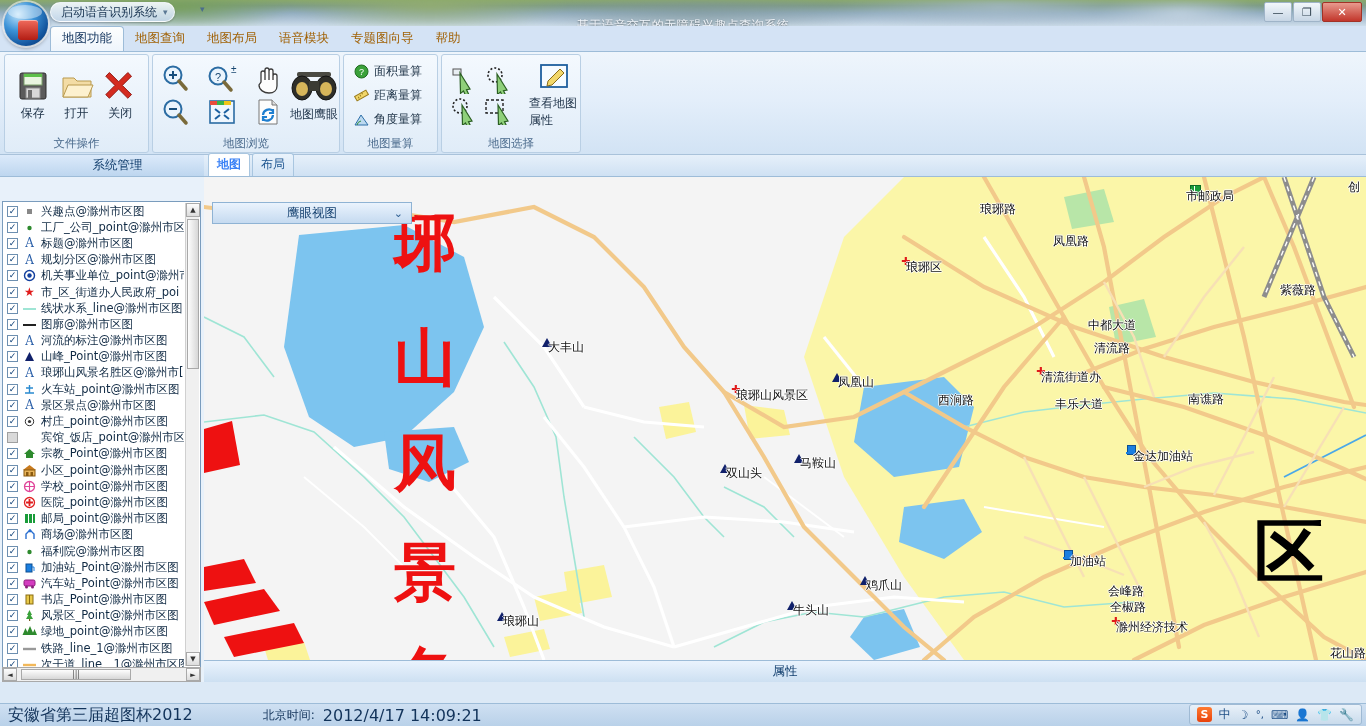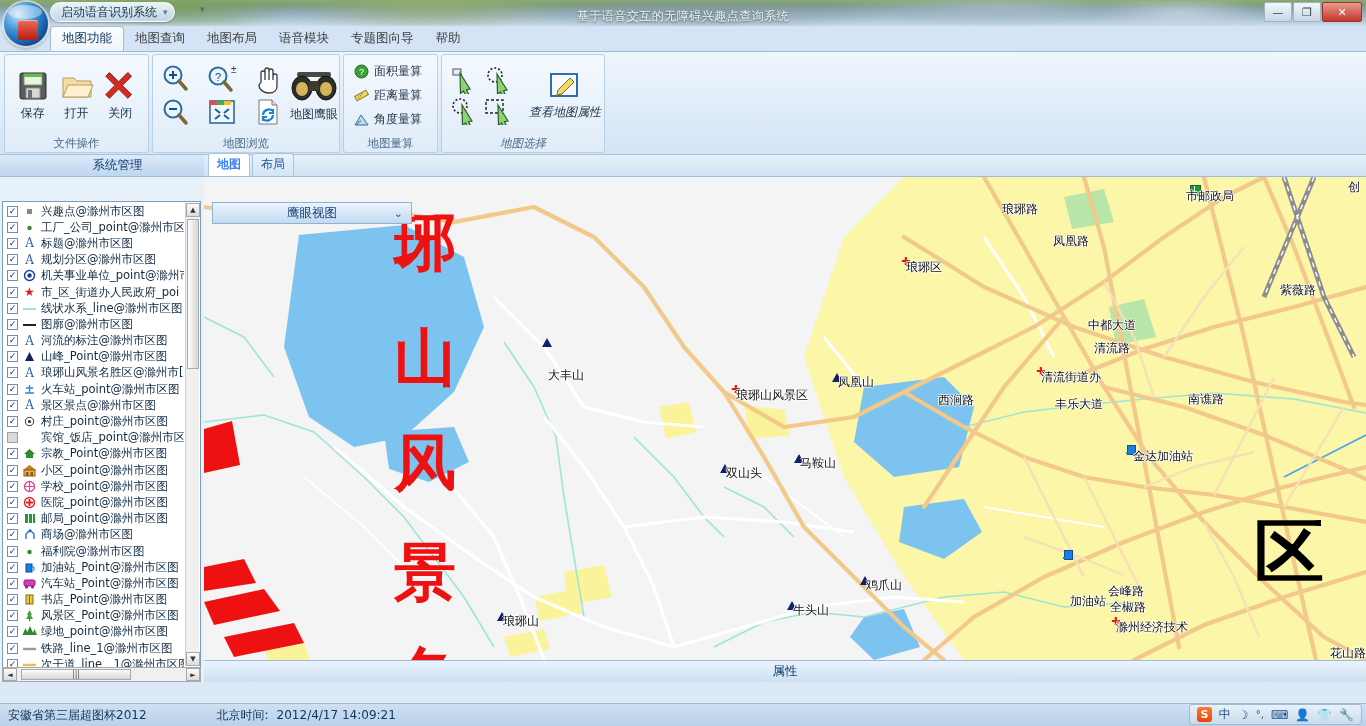--- a/index.html
+++ b/index.html
@@ -12,21 +12,21 @@
     background:linear-gradient(180deg,#8aa96b 0%,#7e9d86 22%,#93aec0 50%,#b3c7d9 78%,#cdddea 100%);
     overflow:hidden;}
   .tb-blur{position:absolute;inset:0;
     background:
       radial-gradient(ellipse 160px 40px at 180px 6px, rgba(120,160,90,.95), transparent 70%),
       radial-gradient(ellipse 200px 44px at 430px 4px, rgba(150,175,110,.85), transparent 70%),
       radial-gradient(ellipse 260px 48px at 700px 10px, rgba(128,150,150,.6), transparent 70%),
       radial-gradient(ellipse 240px 40px at 1000px 6px, rgba(170,190,205,.75), transparent 70%),
       radial-gradient(ellipse 120px 30px at 1180px 14px, rgba(200,215,228,.8), transparent 70%);
     filter:blur(3px);}
-  .win-title{position:absolute;left:0;top:8px;width:1366px;text-align:center;
+  .win-title{position:absolute;left:0;top:17px;width:1366px;text-align:center;
     font-size:12px;color:#f2f6fb;text-shadow:0 1px 2px rgba(0,0,0,.55);letter-spacing:.5px;}
   .wctrl{position:absolute;top:2px;right:4px;height:20px;display:flex;gap:1px;}
   .wbtn{width:28px;height:20px;border:1px solid #9fb4c8;border-radius:2px;
     background:linear-gradient(180deg,#f3f7fb,#c7d6e5);display:flex;align-items:center;justify-content:center;
     font-size:11px;color:#30414f;}
   .wbtn.close{width:40px;background:linear-gradient(180deg,#e89a8e,#c2362b);
     border-color:#a23226;color:#fff;font-weight:bold;}
 
   
   .orb{position:absolute;left:4px;top:2px;width:44px;height:44px;border-radius:50%;
@@ -40,21 +40,21 @@
     display:flex;align-items:center;gap:6px;border-radius:11px;
     background:linear-gradient(180deg,rgba(245,250,254,.92),rgba(196,215,233,.92));
     border:1px solid rgba(255,255,255,.7);box-shadow:0 1px 2px rgba(0,0,0,.25);z-index:7;}
   .qat-label{font-size:12px;color:#15314f;}
   .qat-caret,.qat-caret2{font-size:8px;color:#4a6customized;}
   .qat-caret{color:#5a7894;font-size:9px;}
   .qat-caret2{position:absolute;left:200px;top:4px;font-size:9px;color:#4a6d8c;z-index:7;}
 
   
   .ribbon-tabs{position:absolute;left:50px;top:29px;height:22px;display:flex;align-items:flex-end;z-index:5;}
-  .rtab{font-size:12.5px;color:#404040;padding:3px 11px 4px;border-radius:4px 4px 0 0;}
+  .rtab{font-size:12.5px;color:#a16207;padding:3px 11px 4px;border-radius:4px 4px 0 0;}
   .rtab.active{background:linear-gradient(180deg,#fdfefe,#eef5fc);
     border:1px solid #9dbcd8;border-bottom:none;color:#10325c;font-weight:normal;}
   .ribbon{position:absolute;left:0;top:51px;width:1366px;height:104px;
     background:linear-gradient(180deg,#eef5fc 0%,#e3eefa 48%,#d2e3f4 100%);
     border-top:1px solid #9dbcd8;border-bottom:1px solid #a9c2da;}
   .grp{position:absolute;top:2px;height:99px;
     background:linear-gradient(180deg,#f4f9fe,#e0ecf8);
     border:1px solid #b9cfe4;border-radius:3px;}
   .grp-title{position:absolute;bottom:1px;left:0;right:0;text-align:center;font-size:11.5px;color:#4a6a8c;}
   .grp-body{position:absolute;left:0;right:0;top:2px;bottom:19px;display:flex;align-items:center;}
@@ -126,21 +126,21 @@
   .post{position:absolute;width:11px;height:11px;
     background:repeating-linear-gradient(90deg,#1a9c3a 0 3px,#fff 3px 4px,#1a9c3a 4px 7px);
     border:1px solid #0d6b25;}
   .bigK{position:absolute;font-size:70px;color:#000;font-weight:bold;line-height:1;
     font-family:"DejaVu Serif","Liberation Serif",serif;}
 
   
   .status{position:absolute;left:0;top:703px;width:1366px;height:23px;
     background:linear-gradient(180deg,#cfe0f2,#b9d1e9);border-top:1px solid #9dbcd8;
     display:flex;align-items:center;}
-  .status .s1{font-size:12px;color:#12335a;margin-left:8px;}
+  .status .s1{font-size:16px;color:#12335a;margin-left:8px;}
   .status .s2{font-size:12px;color:#12335a;margin-left:70px;}
   .tray{position:absolute;right:4px;top:704px;height:21px;display:flex;align-items:center;gap:7px;
     padding:0 7px;background:linear-gradient(180deg,#e9f1f9,#c9dbec);border:1px solid #9fbad4;border-radius:3px;}
   .tray .ti{font-size:12px;color:#1b4c84;display:flex;align-items:center;}
   .sogou{width:15px;height:15px;border-radius:3px;background:linear-gradient(180deg,#ff7a2f,#e8420c);
     color:#fff;font-size:11px;font-weight:bold;display:flex;align-items:center;justify-content:center;}
   .bottom-strip{position:absolute;left:0;top:682px;width:1366px;height:21px;background:#dce9f6;}
 </style>
 </head>
 <body>
@@ -305,21 +305,21 @@
             <path d="M1 13h13L7 3z" fill="#bcd9f0" stroke="#2d6fa8"></path>
             <path d="M3 13a5 5 0 014-4" stroke="#2a8a3a" fill="none"></path>
           </svg>
         </span>
         <span>角度量算</span>
       </div>
     </div>
     <div class="grp-title">地图量算</div>
   </div>
 
-  <div class="grp" style="left:441px;width:164px;font-style:italic;">
+  <div class="grp" style="left:441px;width:140px;">
     <div class="grp-body" style="padding-left:8px;gap:6px;">
       <div style="display:grid;grid-template-columns:1fr 1fr;gap:3px;">
         <span class="ico">
           <svg width="30" height="28" viewBox="0 0 30 28">
             <rect x="3" y="3" width="8" height="6" fill="#e9eef3" stroke="#555"></rect>
             <path d="M10 7l10 16-3.5.6 3 6.4-3 1.4-3-6.4-3 2.4z" fill="#8fd07a" stroke="#2a5f22" stroke-width="1.2"></path>
           </svg>
         </span>
         <span class="ico">
           <svg width="30" height="28" viewBox="0 0 30 28">
@@ -752,53 +752,53 @@
         <div class="bigred" style="left: 190px; top: 150px;">山</div>
         <div class="bigred" style="left: 190px; top: 255px;">风</div>
         <div class="bigred" style="left: 190px; top: 365px;">景</div>
         <div class="bigred" style="left: 190px; top: 468px;">名</div>
       </div>
 
     <div class="bigK" style="left:1050px;top:340px;">区</div>
 
     <div id="map-labels">
         <div class="pk" style="left: 338px; top: 161px;"></div>
-        <div class="mlabel" style="left: 344px; top: 162px; margin-top: 28px;">大丰山</div>
+        <div class="mlabel" style="left: 344px; top: 162px;">大丰山</div>
         <div class="star" style="left: 527px; top: 207px;">✚</div>
         <div class="mlabel" style="left: 532px; top: 210px;">琅琊山风景区</div>
         <div class="pk" style="left: 628px; top: 196px;"></div>
         <div class="mlabel" style="left: 634px; top: 197px;">凤凰山</div>
         <div class="pk" style="left: 516px; top: 287px;"></div>
         <div class="mlabel" style="left: 522px; top: 288px;">双山头</div>
         <div class="pk" style="left: 590px; top: 277px;"></div>
         <div class="mlabel" style="left: 596px; top: 278px;">马鞍山</div>
         <div class="pk" style="left: 293px; top: 435px;"></div>
         <div class="mlabel" style="left: 299px; top: 436px;">琅琊山</div>
         <div class="pk" style="left: 583px; top: 424px;"></div>
         <div class="mlabel" style="left: 589px; top: 425px;">牛头山</div>
         <div class="pk" style="left: 656px; top: 399px;"></div>
         <div class="mlabel" style="left: 662px; top: 400px;">鸡爪山</div>
         <div class="star" style="left: 697px; top: 79px;">✚</div>
         <div class="mlabel" style="left: 702px; top: 82px;">琅琊区</div>
-        <div class="mlabel" style="left: 766px; top: 24px; padding-left: 32px;">琅琊路</div>
+        <div class="mlabel" style="left: 744px; top: 24px; padding-left: 32px;">琅琊路</div>
         <div class="mlabel" style="left: 849px; top: 56px;">凤凰路</div>
         <div class="mlabel" style="left: 1076px; top: 105px;">紫薇路</div>
         <div class="mlabel" style="left: 884px; top: 140px;">中都大道</div>
         <div class="mlabel" style="left: 890px; top: 163px;">清流路</div>
         <div class="star" style="left: 832px; top: 189px;">✚</div>
         <div class="mlabel" style="left: 837px; top: 192px;">清流街道办</div>
         <div class="mlabel" style="left: 734px; top: 215px;">西涧路</div>
         <div class="mlabel" style="left: 851px; top: 219px;">丰乐大道</div>
         <div class="mlabel" style="left: 984px; top: 214px;">南谯路</div>
         <div class="post" style="left: 986px; top: 8px;"></div>
         <div class="mlabel" style="left: 982px; top: 11px;">市邮政局</div>
         <div class="gas" style="left: 923px; top: 268px;"></div>
         <div class="mlabel" style="left: 929px; top: 271px;">金达加油站</div>
         <div class="gas" style="left: 860px; top: 373px;"></div>
-        <div class="mlabel" style="left: 866px; top: 376px; margin-top: 40px;">加油站</div>
+        <div class="mlabel" style="left: 866px; top: 376px;">加油站</div>
         <div class="mlabel" style="left: 904px; top: 406px;">会峰路</div>
         <div class="mlabel" style="left: 906px; top: 422px;">全椒路</div>
         <div class="star" style="left: 907px; top: 439px;">✚</div>
         <div class="mlabel" style="left: 912px; top: 442px;">滁州经济技术</div>
         <div class="mlabel" style="left: 1126px; top: 468px;">花山路</div>
         <div class="mlabel" style="left: 1144px; top: 2px;">创</div>
       </div>
 
     <div class="eagle">
       <span class="t">鹰眼视图</span>

